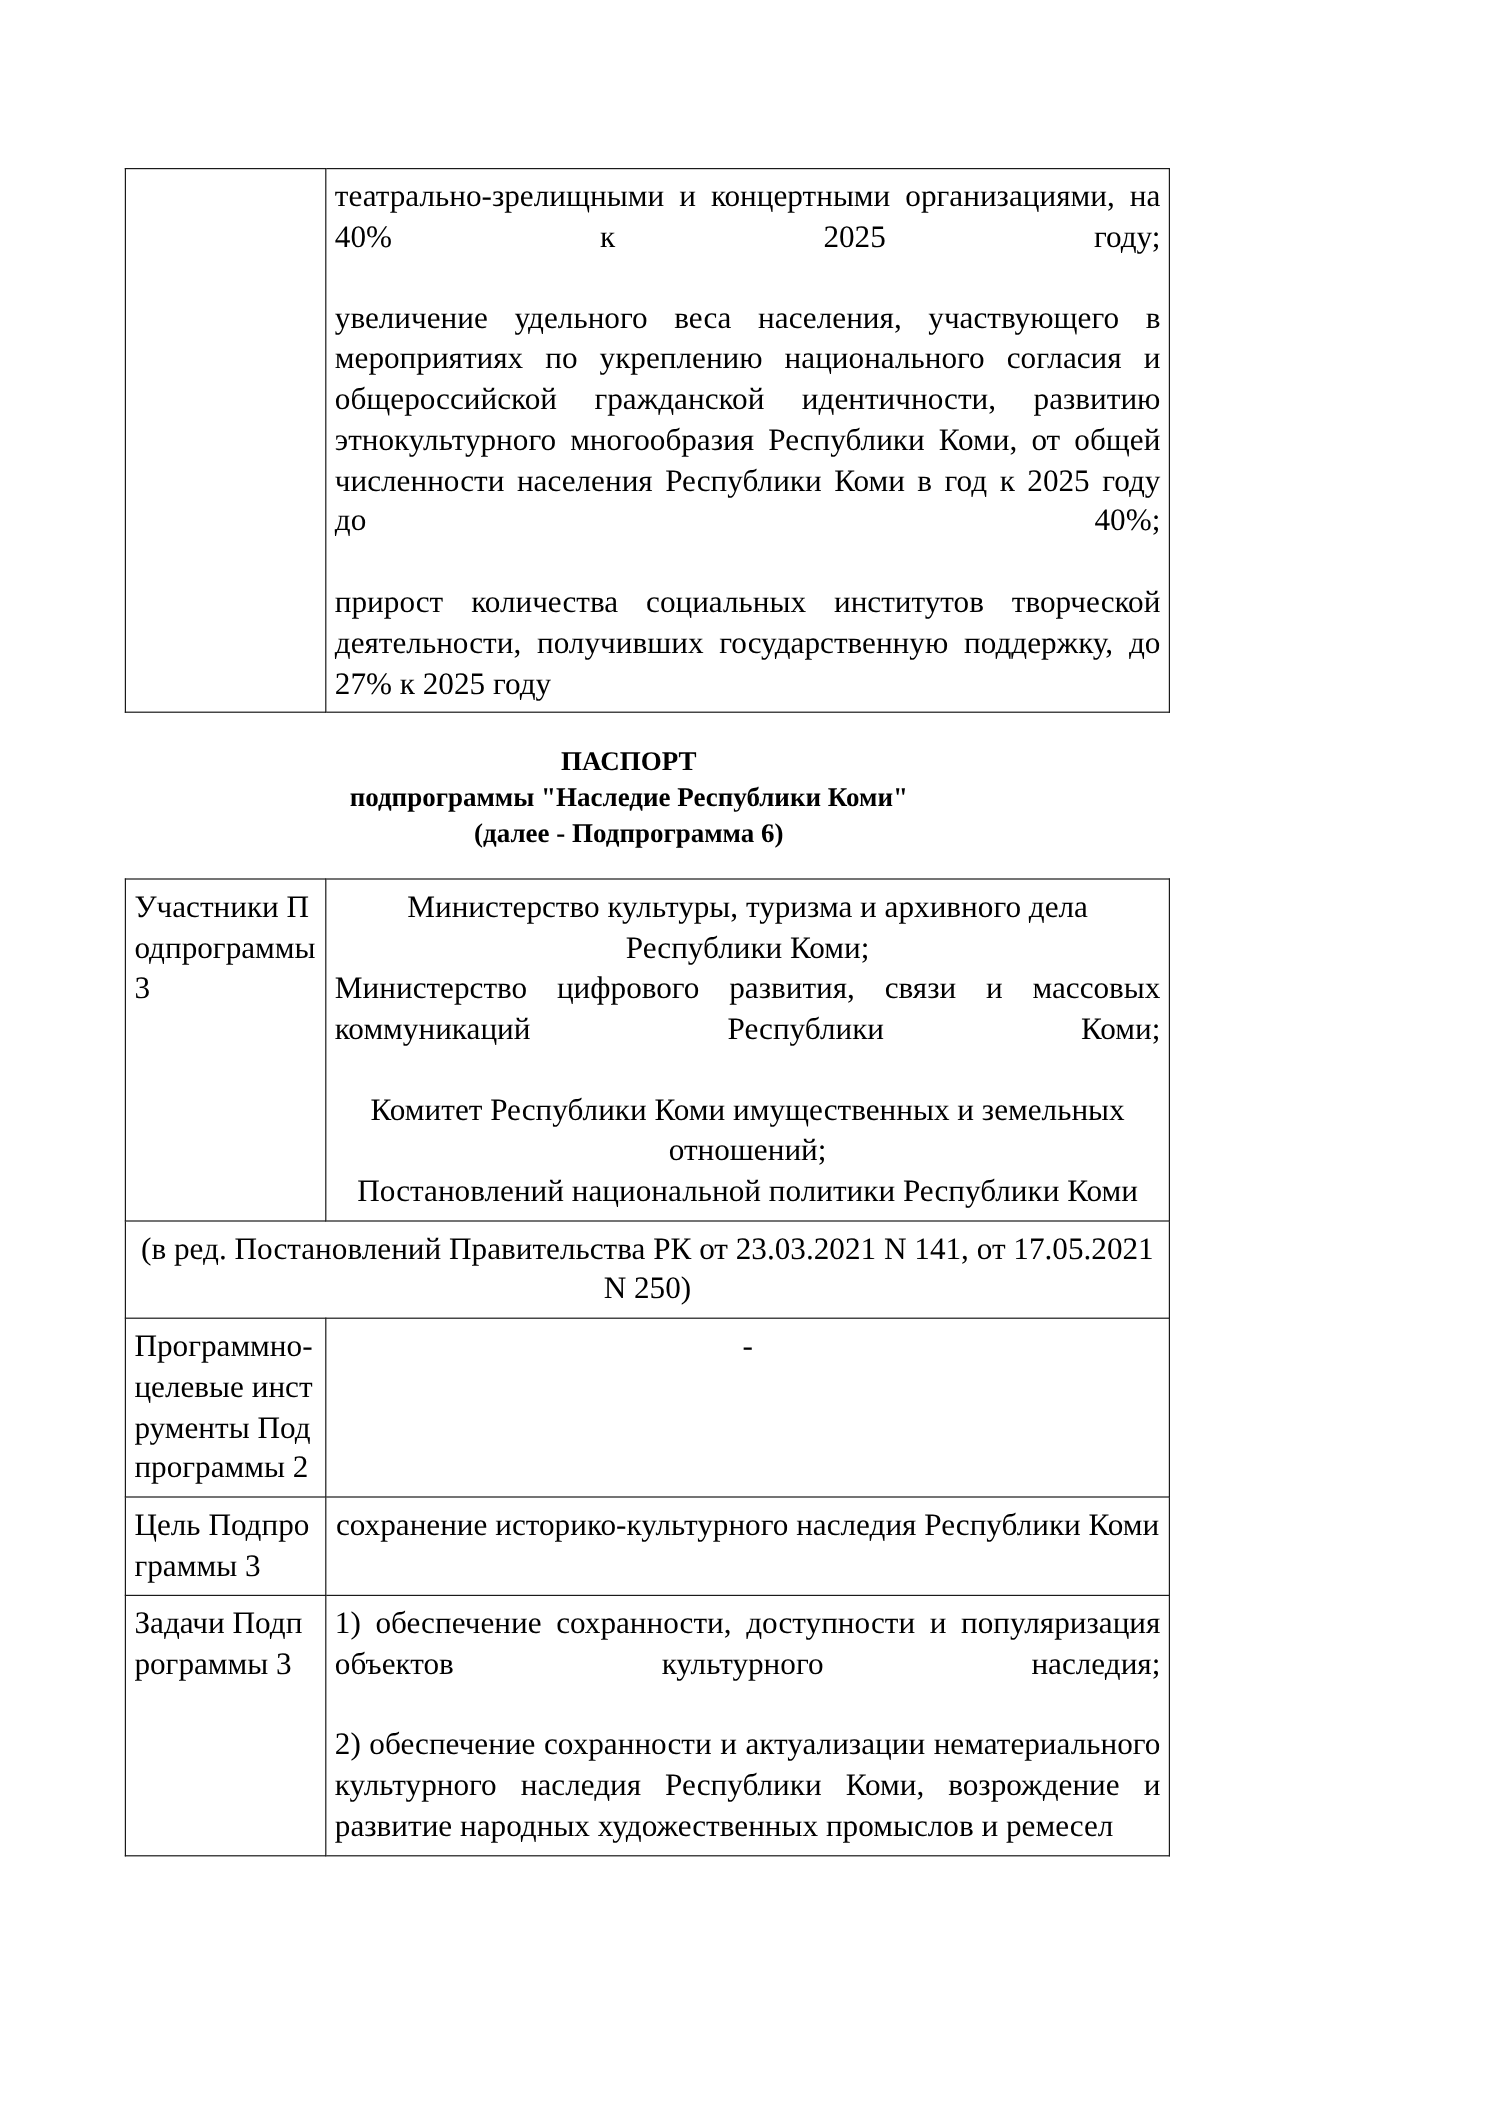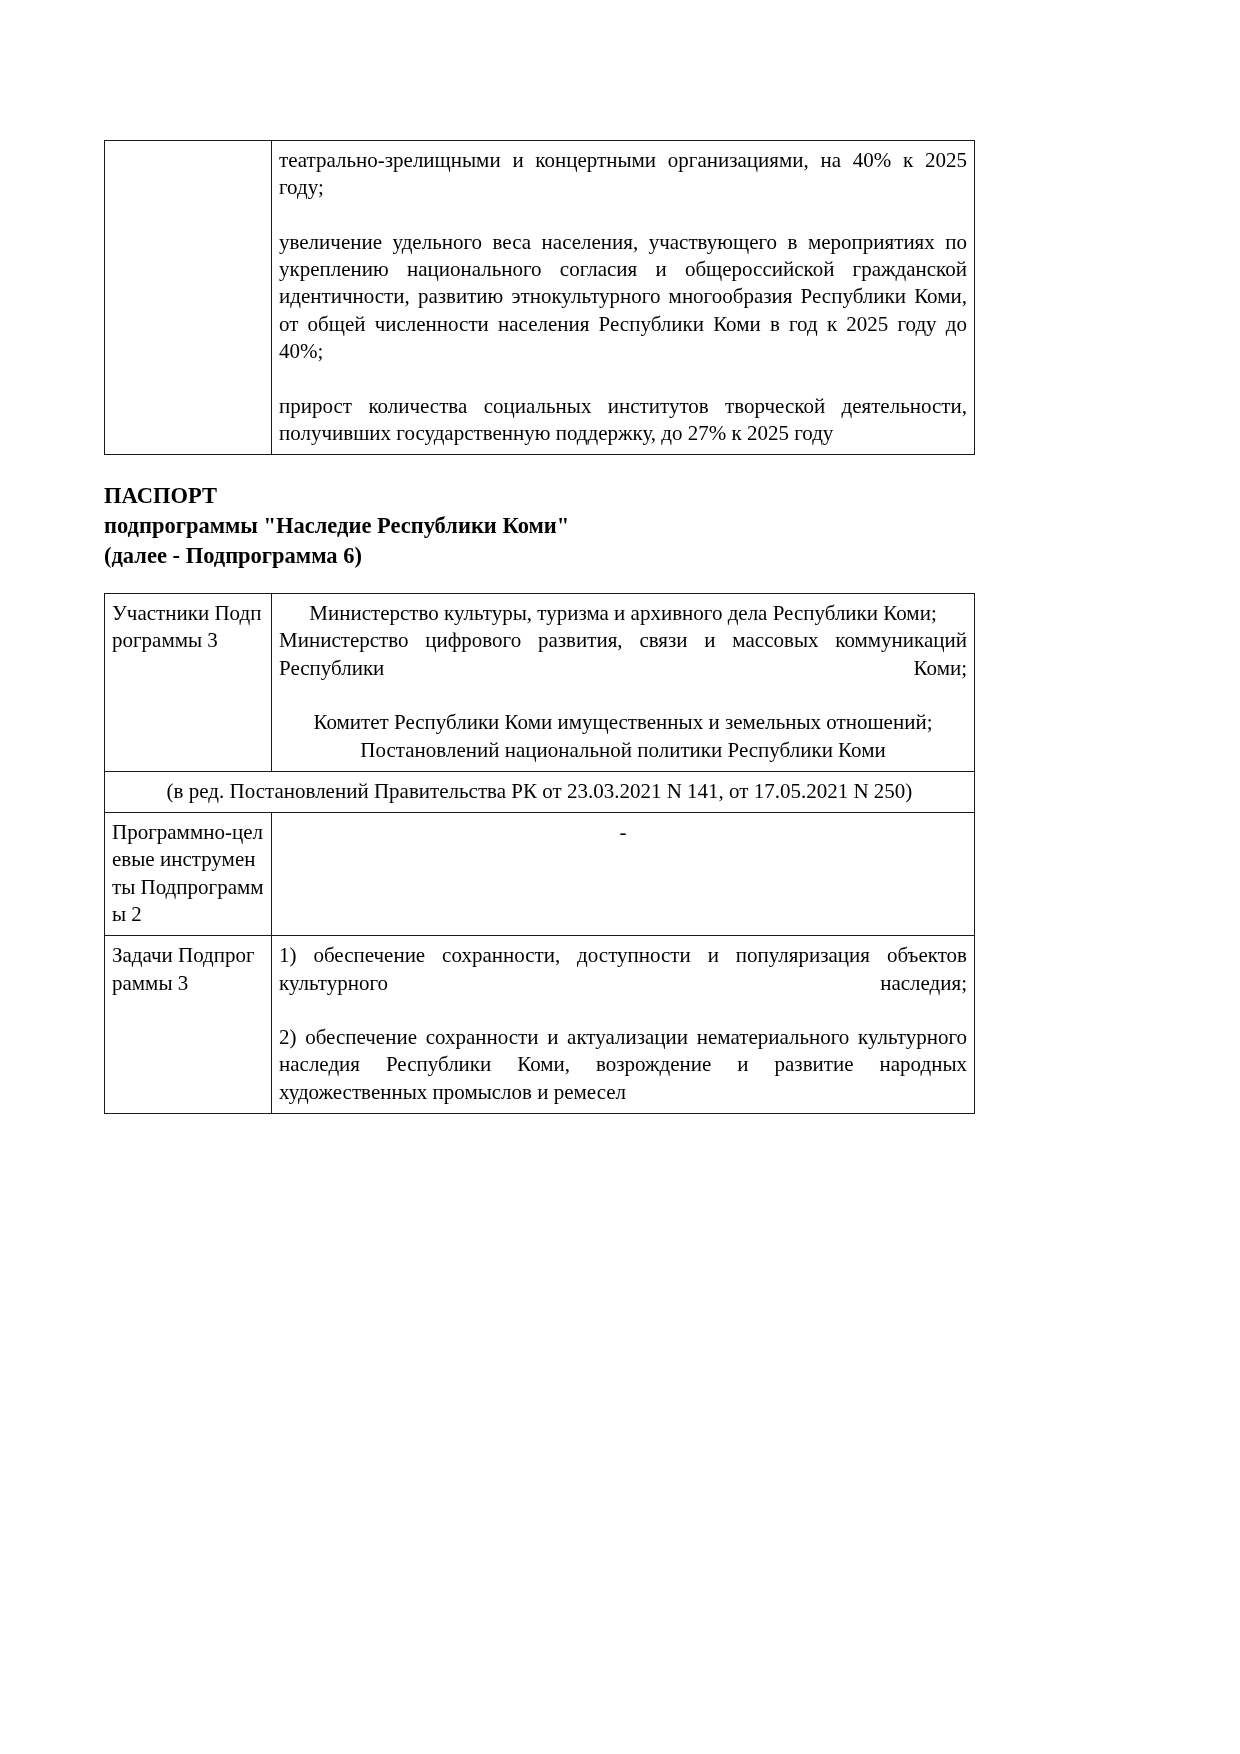--- a/index.html
+++ b/index.html
@@ -28,21 +28,21 @@
     left: 104px;
     top: 0;
     width: 840px;
   }
 
   
   table.doc-table {
     width: 840px;
     border-collapse: collapse;
     table-layout: fixed;
-    font-size: 21px;
+    font-size: 26px;
     line-height: 1.30;
   }
   table.doc-table td {
     border: 1.3px solid #1a1a1a;
     vertical-align: top;
     padding: 6px 7px 7px 7px;
   }
   td.label-col {
     width: 152px;
     word-break: break-all;
@@ -80,20 +80,21 @@
     text-align: left;
     margin: 0;
   }
 
   
   .gap-1 { height: 26px; }
   .gap-2 { height: 22px; }
 
   
   .heading-block {
+    text-align: center;
     font-weight: bold;
     font-size: 22.5px;
     line-height: 1.33;
     margin: 0;
     padding: 0;
   }
   .heading-block .h-line {
     display: block;
     white-space: nowrap;
   }
@@ -162,20 +163,28 @@
 
         <tr class="r-instr">
           <td class="label-col">
             <p class="lbl">Программно-целевые инструменты Подпрограммы 2</p>
           </td>
           <td class="value-col">
             <p class="plain">-</p>
           </td>
         </tr>
 
+        <tr class="r-goal">
+          <td class="label-col">
+            <p class="lbl">Цель Подпрограммы 3</p>
+          </td>
+          <td class="value-col">
+            <p class="plain">сохранение историко-культурного наследия Республики Коми</p>
+          </td>
+        </tr>
 
         <tr class="r-task">
           <td class="label-col">
             <p class="lbl">Задачи Подпрограммы 3</p>
           </td>
           <td class="value-col">
             <p class="just">1) обеспечение сохранности, доступности и популяризация объектов культурного наследия;</p>
             <p class="just-last" style="text-align:justify">2) обеспечение сохранности и актуализации нематериального культурного наследия Республики Коми, возрождение и развитие народных художественных промыслов и ремесел</p>
           </td>
         </tr>

